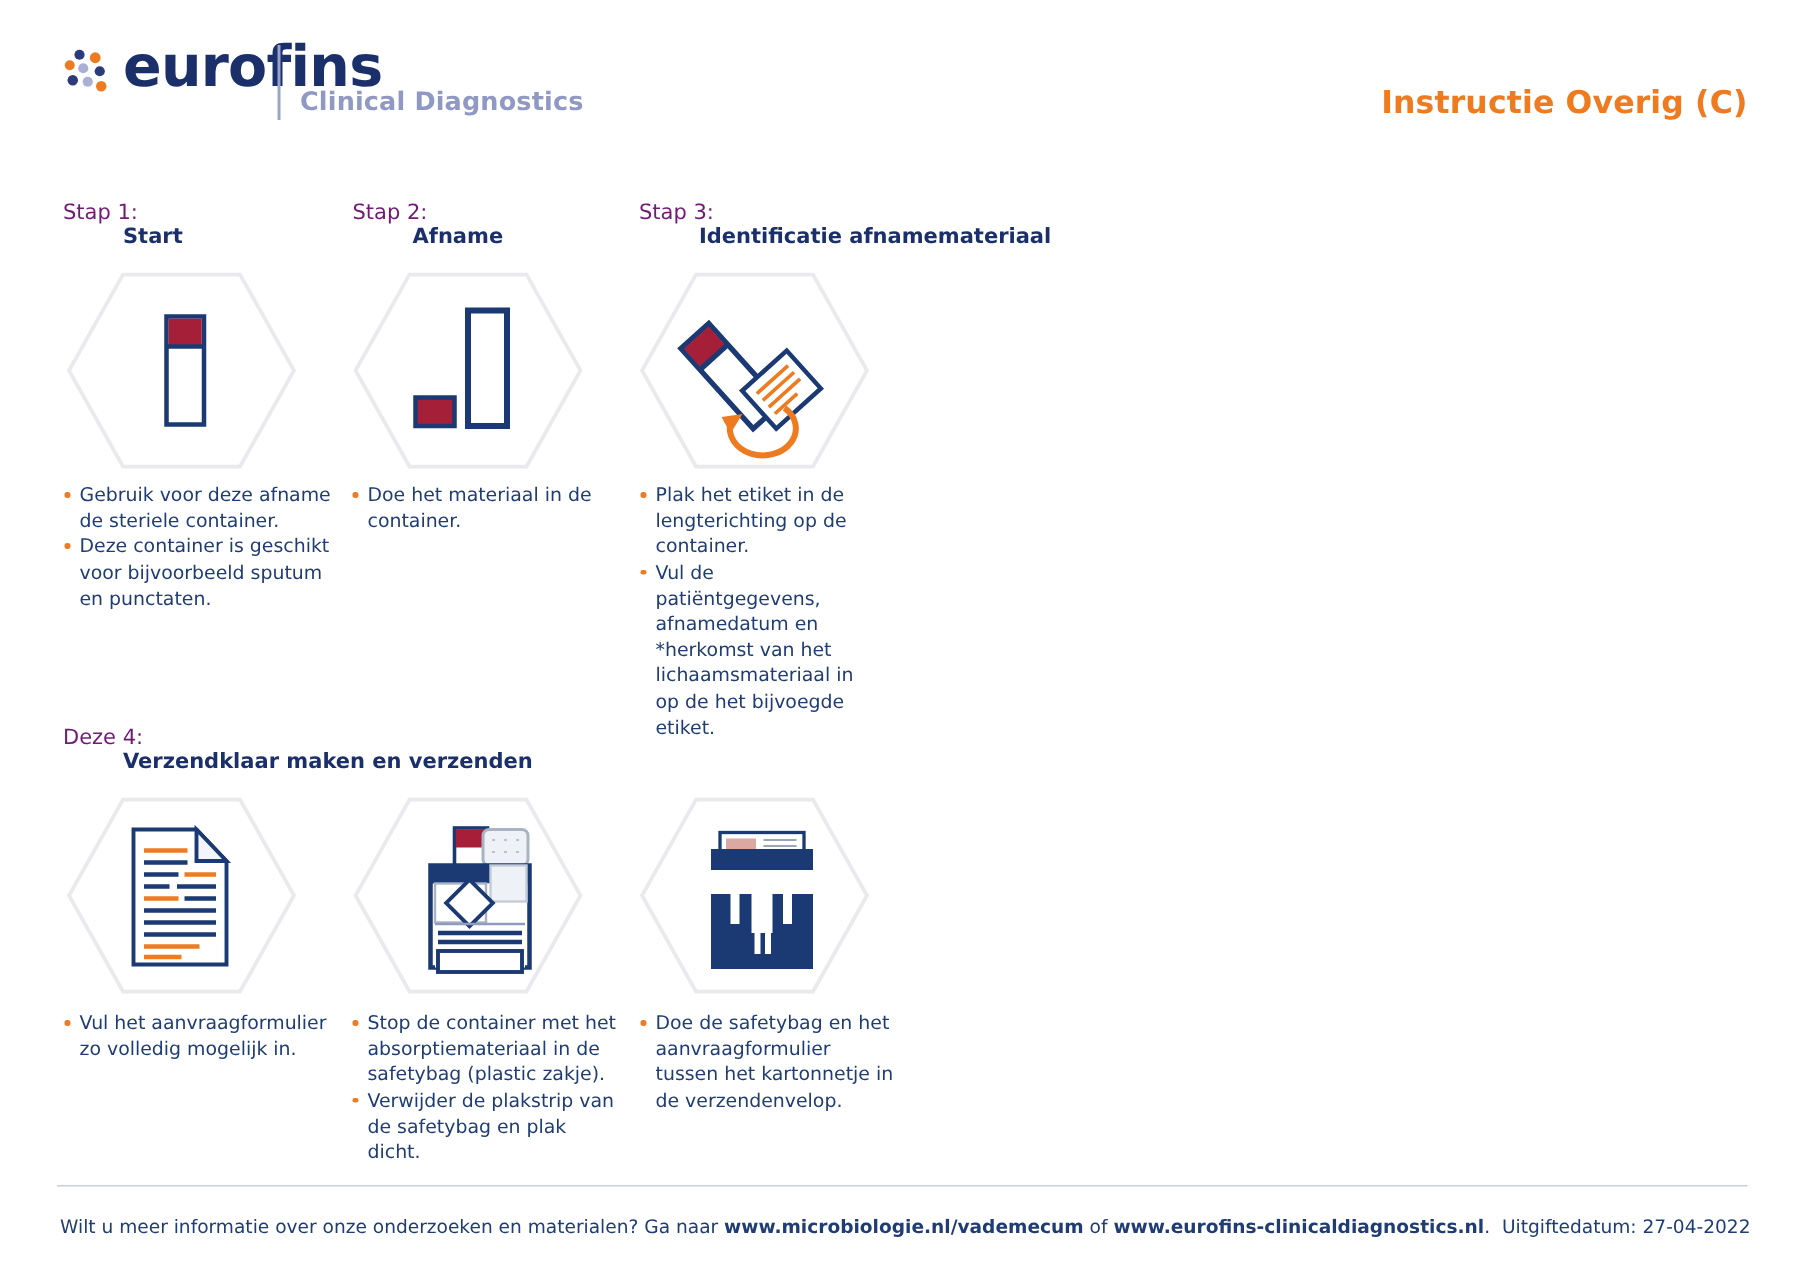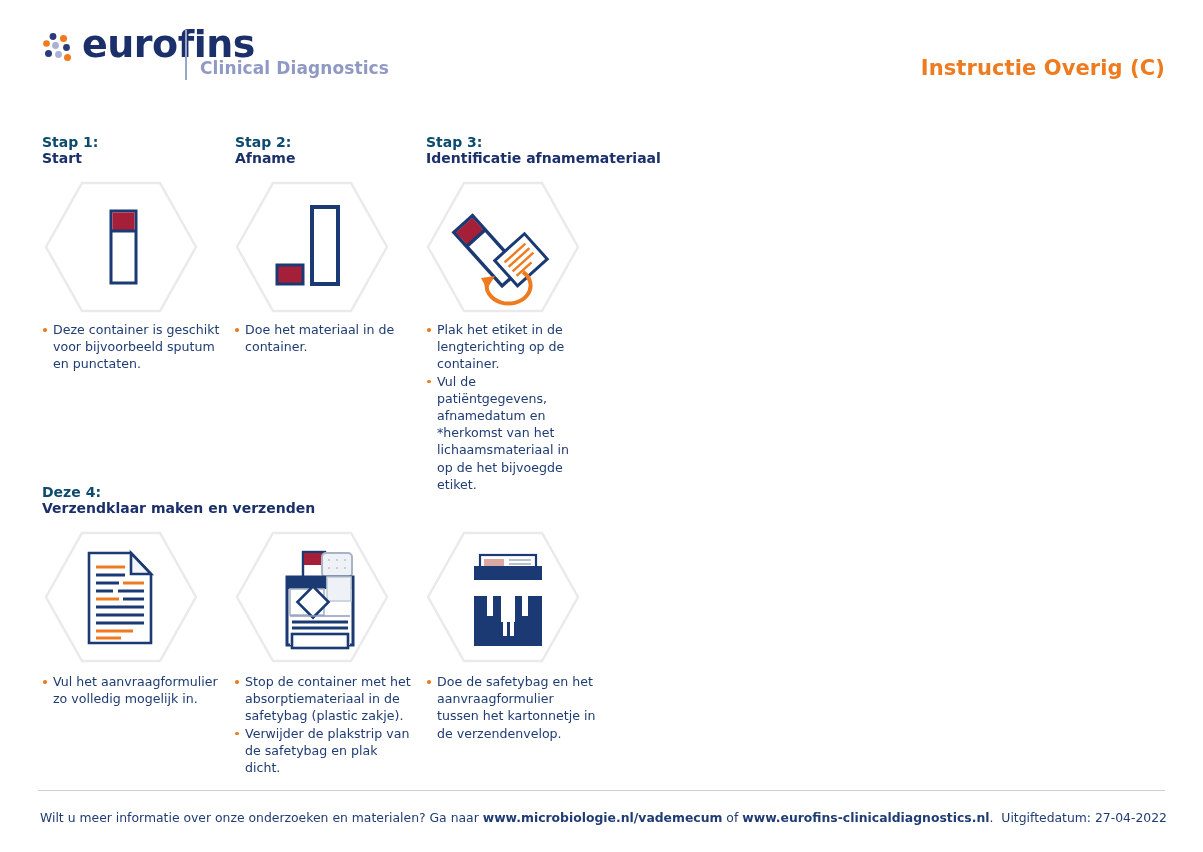--- a/index.html
+++ b/index.html
@@ -34,28 +34,29 @@
   .doc-title{
     position:absolute;right:38px;top:56px;
     font-size:21px;font-weight:bold;color:#ee7b1f;
     font-family:"DejaVu Sans", sans-serif;
     letter-spacing:0.1px;
   }
 
   
   .step-head{position:absolute;}
   .step-head .num{
-    font-size:14px;font-weight:bold;color:#0c4a6e;
+    font-size:14px;font-weight:normal;color:#701a75;
     font-family:"DejaVu Sans", sans-serif;line-height:16px;
     display:block;
   }
   .step-head .ttl{
     font-size:14px;font-weight:bold;color:#1b2f6b;
     font-family:"DejaVu Sans", sans-serif;line-height:17px;
     display:block;
+    margin-left:40px;
   }
 
   
   .hexwrap{position:absolute;width:156px;height:135px;}
   .hexwrap svg{display:block;}
 
   
   .bullets{position:absolute;width:186px;}
   .bullets .li{
     position:relative;padding-left:11px;
@@ -158,20 +159,21 @@
         <line x1="84" y1="76" x2="112" y2="76" stroke="#ee7b1f" stroke-width="2.4"></line>
         <line x1="84" y1="82" x2="112" y2="82" stroke="#ee7b1f" stroke-width="2.4"></line>
         <line x1="84" y1="88" x2="104" y2="88" stroke="#ee7b1f" stroke-width="2.4"></line>
       </g>
       <path d="M62,102 A22,18 0 1 0 98,92" fill="none" stroke="#ee7b1f" stroke-width="4"></path>
       <polygon points="56,98 70,96 62,109" fill="#ee7b1f"></polygon>
     </svg>
   </div>
 
   <div class="bullets" style="left:42px;top:321px;">
+    <div class="li">Gebruik voor deze afname de steriele container.</div>
     <div class="li">Deze container is geschikt voor bijvoorbeeld sputum en punctaten.</div>
   </div>
 
   <div class="bullets" style="left:234px;top:321px;">
     <div class="li">Doe het materiaal in de container.</div>
   </div>
 
   <div class="bullets" style="left:426px;top:321px;width:160px;">
     <div class="li">Plak het etiket in de lengterichting op de container.</div>
     <div class="li">Vul de patiëntgegevens, afnamedatum en *herkomst van het lichaamsmateriaal in op de het bijvoegde etiket.</div>

